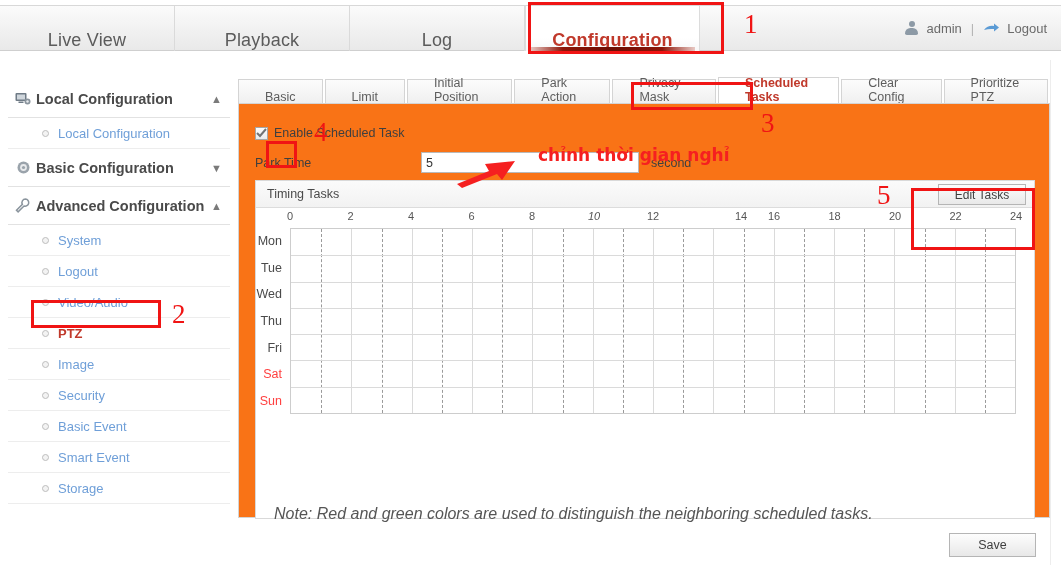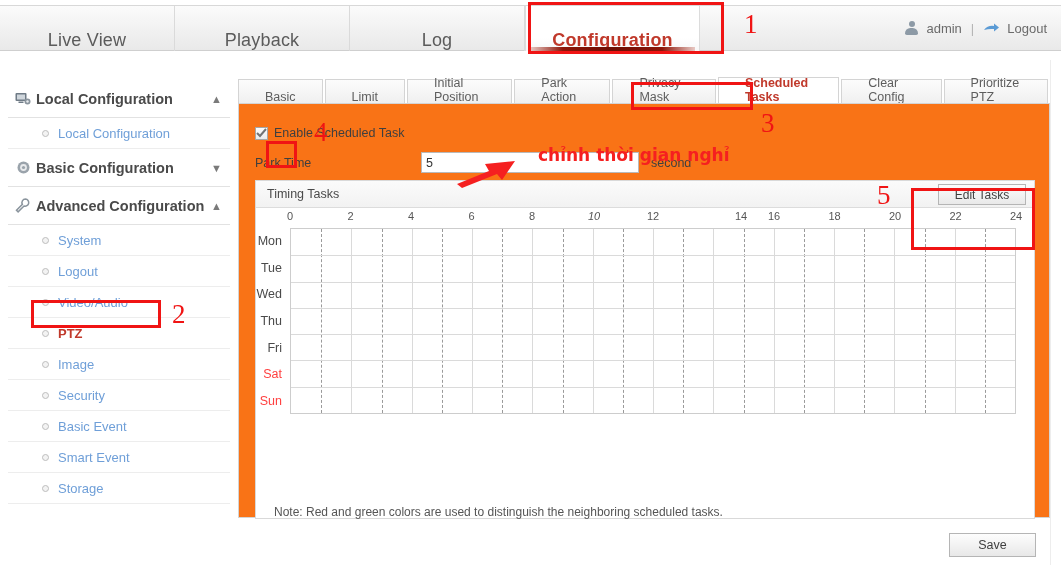--- a/index.html
+++ b/index.html
@@ -158,21 +158,21 @@
     font-size: 12.5px; color: #4a4a4a; padding-right: 8px;
   }
   .daylabel.weekend { color: #ff4040; }
   .gridbox {
     position: absolute; left: 0; top: 0; width: 726px; height: 186px;
     border: 1px solid #cdcdcd; background: #fff;
   }
 
   .note {
     position: absolute; left: 18px; top: 324px;
-    font-size: 12px; color: #555;
+    font-size: 16px; color: #555; font-style: italic;
   }
 
   .save-btn {
     position: absolute; left: 949px; top: 533px;
     width: 87px; height: 24px;
     background: linear-gradient(to bottom,#fdfdfd,#e8e8e8);
     border: 1px solid #b5b5b5;
     font-size: 12.5px; color: #3f3f3f;
     display: flex; align-items: center; justify-content: center;
     cursor: pointer;

